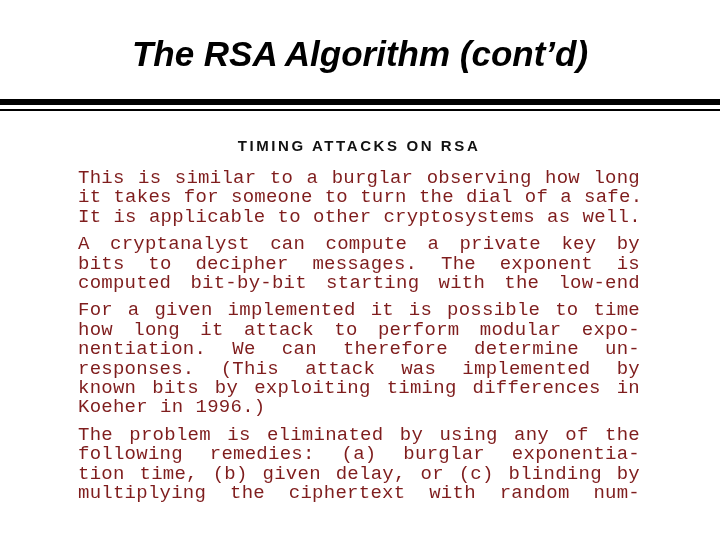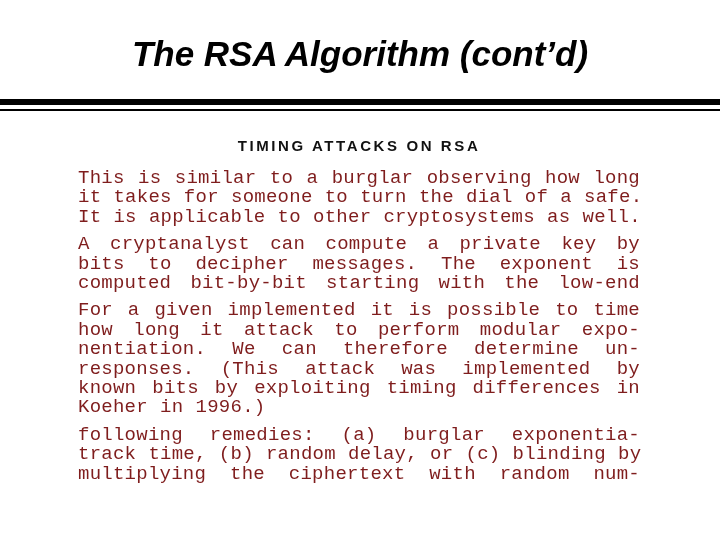--- a/index.html
+++ b/index.html
@@ -153,22 +153,23 @@
       <div class="scan-para">
         <span class="jline">For a given implemented it is possible to time</span>
         <span class="jline">how long it attack to perform modular expo-</span>
         <span class="jline">nentiation.  We can therefore determine un-</span>
         <span class="jline">responses.  (This attack was implemented by</span>
         <span class="jline">known bits by exploiting timing differences in</span>
         <span class="jline free">Koeher in 1996.)</span>
       </div>
 
       <div class="scan-para">
+        <span class="jline">The problem is eliminated by using any of the</span>
         <span class="jline">following remedies:  (a) burglar exponentia-</span>
-        <span class="jline">track time, (b) random delay, or (c) blinding by</span>
+        <span class="jline">tion time, (b) given delay, or (c) blinding by</span>
         <span class="jline">multiplying the ciphertext with random num-</span>
 
       </div>
 
     </div>
   </div>
 
 </div>
 
 </body></html>

